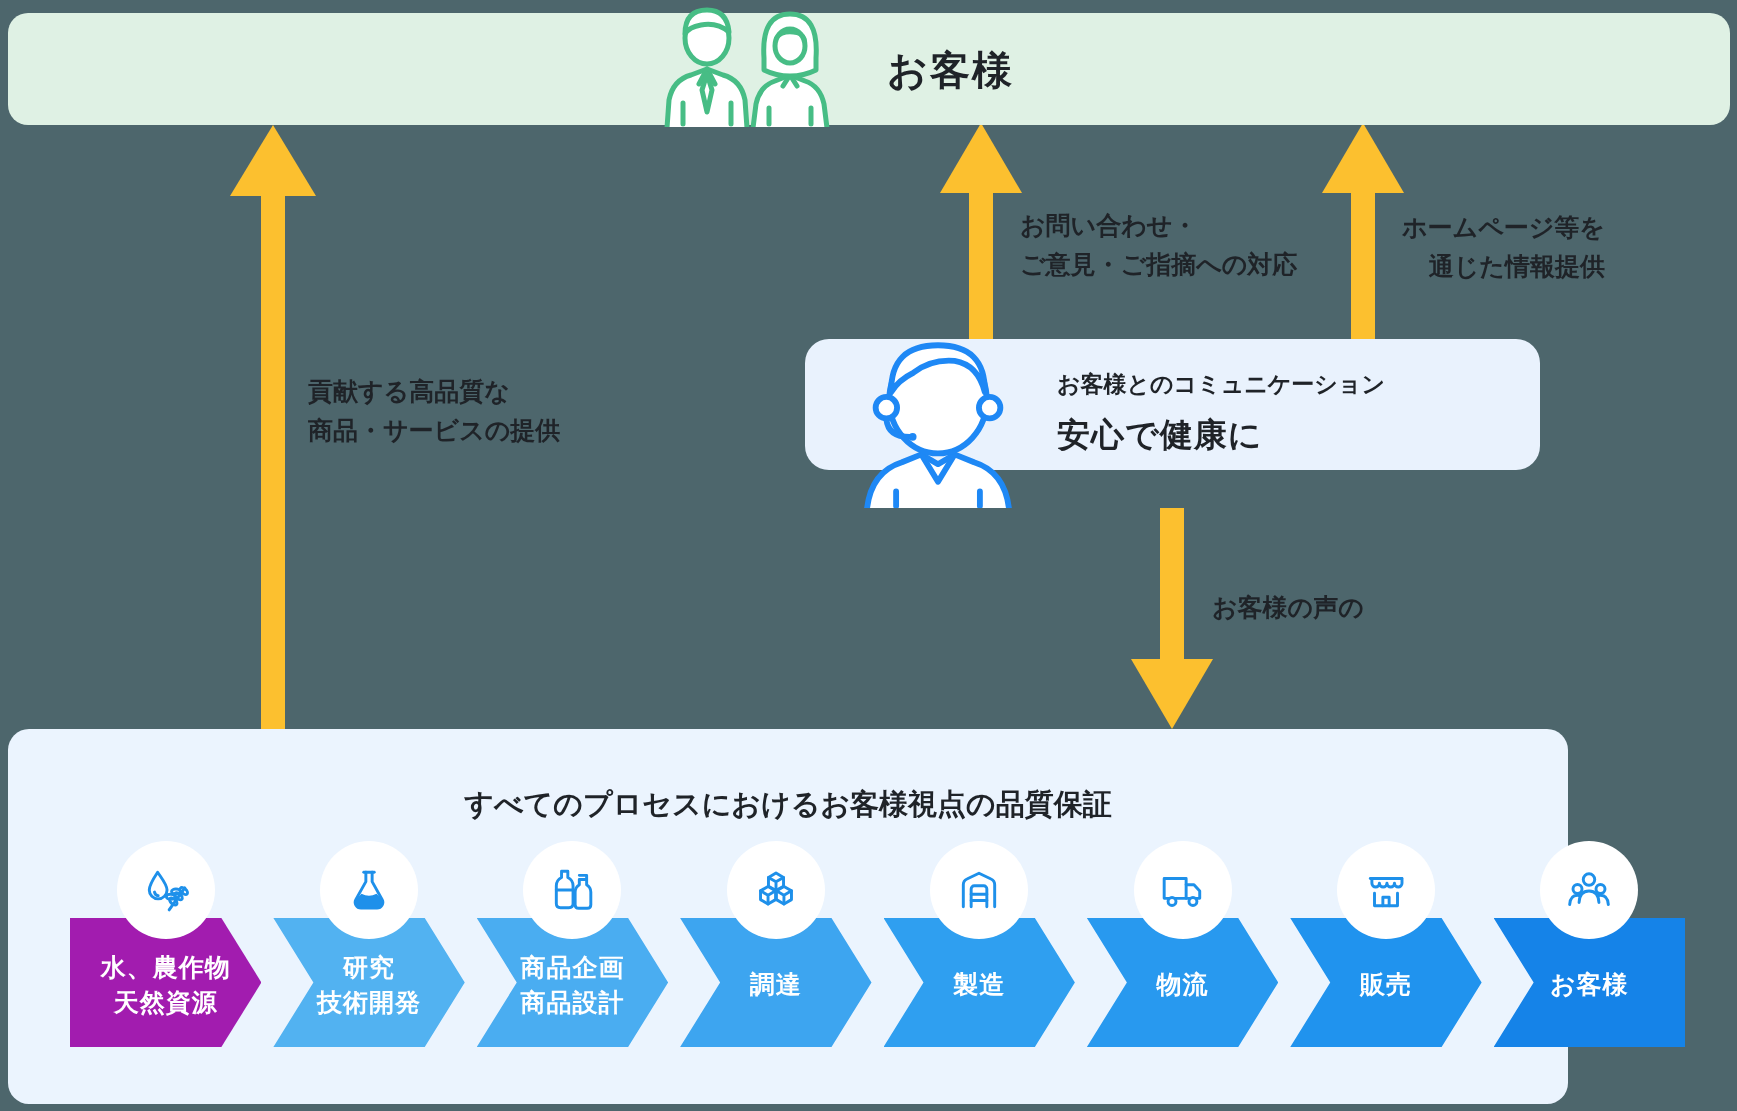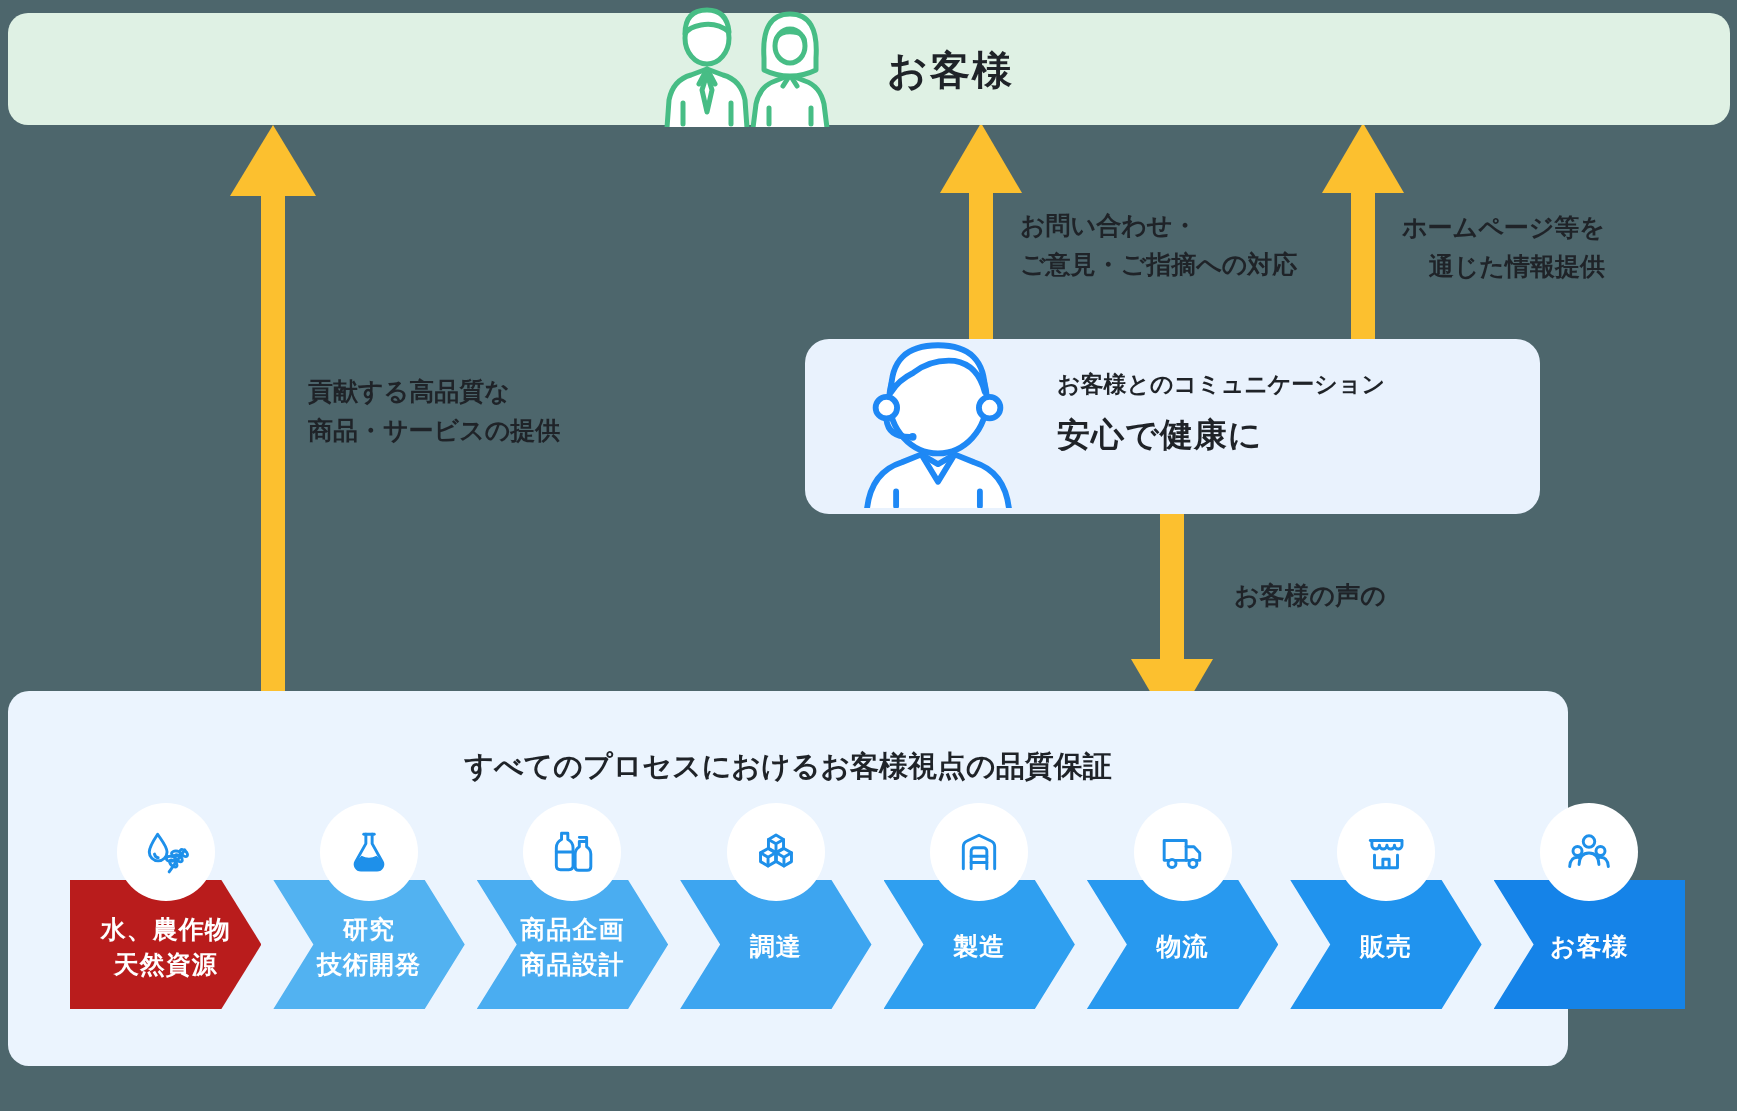--- a/index.html
+++ b/index.html
@@ -37,21 +37,21 @@
   
   .note{
     position:absolute;
     font-size:25px;font-weight:bold;line-height:39px;
     color:var(--text,#1f2328);
     z-index:2;
   }
   .note span{display:block;}
   
   .center-box{
-    position:absolute;left:805px;top:339px;width:735px;height:175px;
+    position:absolute;left:805px;top:339px;width:735px;height:131px;
     background:var(--center-box-bg,#e9f2fd);
     border-radius:24px;
     z-index:3;
   }
   .agent-icon{
     position:absolute;left:38px;top:-21px;width:190px;height:190px;
     color:var(--center-icon,#1e88f5);
   }
   .center-subtitle{
     position:absolute;left:252px;top:30px;
@@ -59,21 +59,21 @@
     color:var(--text,#1f2328);
   }
   .center-title{
     position:absolute;left:252px;top:76px;
     font-size:33px;font-weight:bold;line-height:40px;
     color:var(--text,#1f2328);
     letter-spacing:1px;
   }
   
   .panel{
-    position:absolute;left:8px;top:691px;width:1560px;height:375px;
+    position:absolute;left:8px;top:729px;width:1560px;height:375px;
     background:var(--panel-bg,#ebf4fe);
     border-radius:21px;
     z-index:2;
   }
   .panel-title{
     position:absolute;left:0;top:56px;width:100%;
     text-align:center;
     font-size:29px;font-weight:bold;
     color:var(--text,#1f2328);
   }
@@ -153,21 +153,21 @@
     <span>商品・サービスの提供</span>
   </div>
   <div class="note" style="left:1020px;top:206px;">
     <span>お問い合わせ・</span>
     <span>ご意見・ご指摘への対応</span>
   </div>
   <div class="note" style="left:1402px;top:208px;text-align:right;">
     <span>ホームページ等を</span>
     <span>通じた情報提供</span>
   </div>
-  <div class="note" style="left:1212px;top:576px;margin-left:22px;">
+  <div class="note" style="left:1212px;top:588px;">
     <span>お客様の声の</span>
   </div>
 
   <div class="center-box">
     <svg class="agent-icon" viewBox="0 0 190 195" fill="none" stroke="currentColor" stroke-width="6" stroke-linecap="round" stroke-linejoin="round">
       <path d="M22 197 Q26 158 58 148 L78 140 L95 150 L112 140 L132 148 Q164 158 168 197" fill="#fff"></path>
       <path d="M78 140 L95 168 L112 140"></path>
       <path d="M52 178 V193 M138 178 V193"></path>
       <ellipse cx="95" cy="84" rx="50" ry="55" fill="#fff"></ellipse>
       <path d="M47 76 Q46 28 95 28 Q144 28 143 76 Q136 48 112 44 Q88 42 70 56 Q54 64 47 76 Z" fill="#fff"></path>
@@ -177,21 +177,21 @@
       <circle cx="69" cy="122" r="4" fill="currentColor" stroke="none"></circle>
     </svg>
     <div class="center-subtitle">お客様とのコミュニケーション</div>
     <div class="center-title">安心で健康に</div>
   </div>
 
   <div class="panel">
     <div class="panel-title">すべてのプロセスにおけるお客様視点の品質保証</div>
     <div class="steps">
         <div class="step-col">
-          <div class="chev first" style="background: #b91c1c;">
+          <div class="chev first" style="background: #a21caf;">
             <div class="step-label">
               <span>水、農作物</span>
               <span>天然資源</span>
             </div>
           </div>
           <div class="step-circle">
             <svg width="46" height="46" viewBox="0 0 44 44" fill="none" stroke="currentColor" stroke-width="2.8" stroke-linecap="round" stroke-linejoin="round">
     <path d="M14 5 C10 11 6 17 6 22 a8.5 8.5 0 0 0 17 0 C23 17 18 11 14 5 Z"></path>
     <path d="M11 24 a4.5 4.5 0 0 0 3.5 3.5"></path>
     <path d="M25 41 L40 20"></path>

